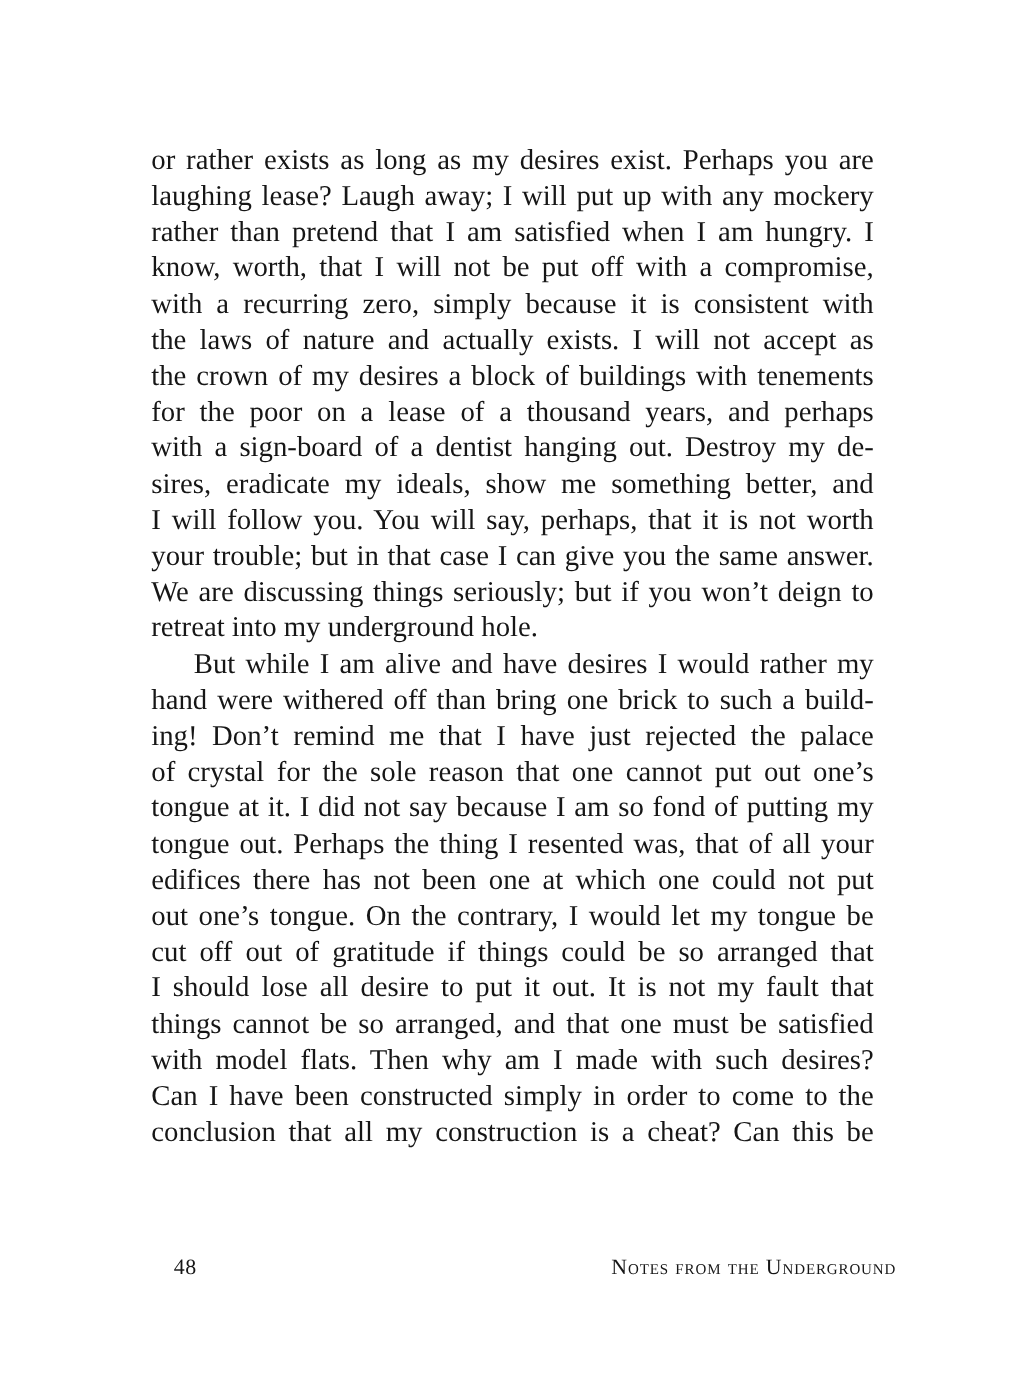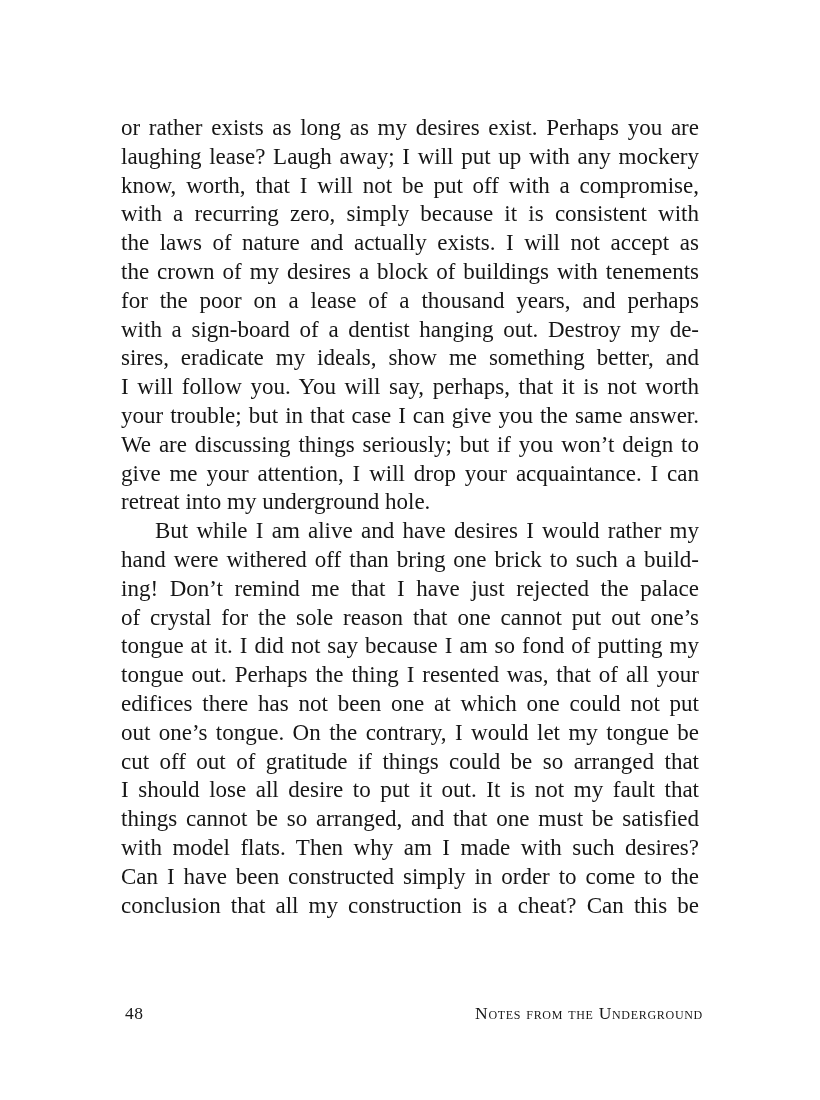--- a/index.html
+++ b/index.html
@@ -35,21 +35,21 @@
   }
   .line.justify {
     text-align: justify;
     text-align-last: justify;
   }
   .line.indent {
     text-indent: 34px;
   }
   .footer {
     position: absolute;
-    left: 125px;
+    left: 139px;
     top: 975px;
     width: 578px;
     height: 24px;
     display: flex;
     justify-content: space-between;
     align-items: baseline;
     font-size: 17.5px;
     line-height: 24px;
     gap: 36px;
   }
@@ -64,31 +64,31 @@
 </style>
 </head>
 <body>
 
 <div class="page">
   <main>
     <div class="text-block" id="text-block">
         <div class="paragraph">
           <div class="line justify">or rather exists as long as my desires exist. Perhaps you are</div>
           <div class="line justify">laughing lease? Laugh away; I will put up with any mockery</div>
+          <div class="line justify">rather than pretend that I am satisfied when I am hungry. I</div>
           <div class="line justify">know, worth, that I will not be put off with a compromise,</div>
           <div class="line justify">with a recurring zero, simply because it is consistent with</div>
           <div class="line justify">the laws of nature and actually exists. I will not accept as</div>
           <div class="line justify">the crown of my desires a block of buildings with tenements</div>
           <div class="line justify">for the poor on a lease of a thousand years, and perhaps</div>
           <div class="line justify">with a sign-board of a dentist hanging out. Destroy my de-</div>
           <div class="line justify">sires, eradicate my ideals, show me something better, and</div>
           <div class="line justify">I will follow you. You will say, perhaps, that it is not worth</div>
           <div class="line justify">your trouble; but in that case I can give you the same answer.</div>
           <div class="line justify">We are discussing things seriously; but if you won’t deign to</div>
-          <div class="line justify">give me your attention, I will drop your acquaintance. I can</div>
           <div class="line">retreat into my underground hole.</div>
         </div>
         <div class="paragraph">
           <div class="line justify indent">But while I am alive and have desires I would rather my</div>
           <div class="line justify">hand were withered off than bring one brick to such a build-</div>
           <div class="line justify">ing! Don’t remind me that I have just rejected the palace</div>
           <div class="line justify">of crystal for the sole reason that one cannot put out one’s</div>
           <div class="line justify">tongue at it. I did not say because I am so fond of putting my</div>
           <div class="line justify">tongue out. Perhaps the thing I resented was, that of all your</div>
           <div class="line justify">edifices there has not been one at which one could not put</div>

